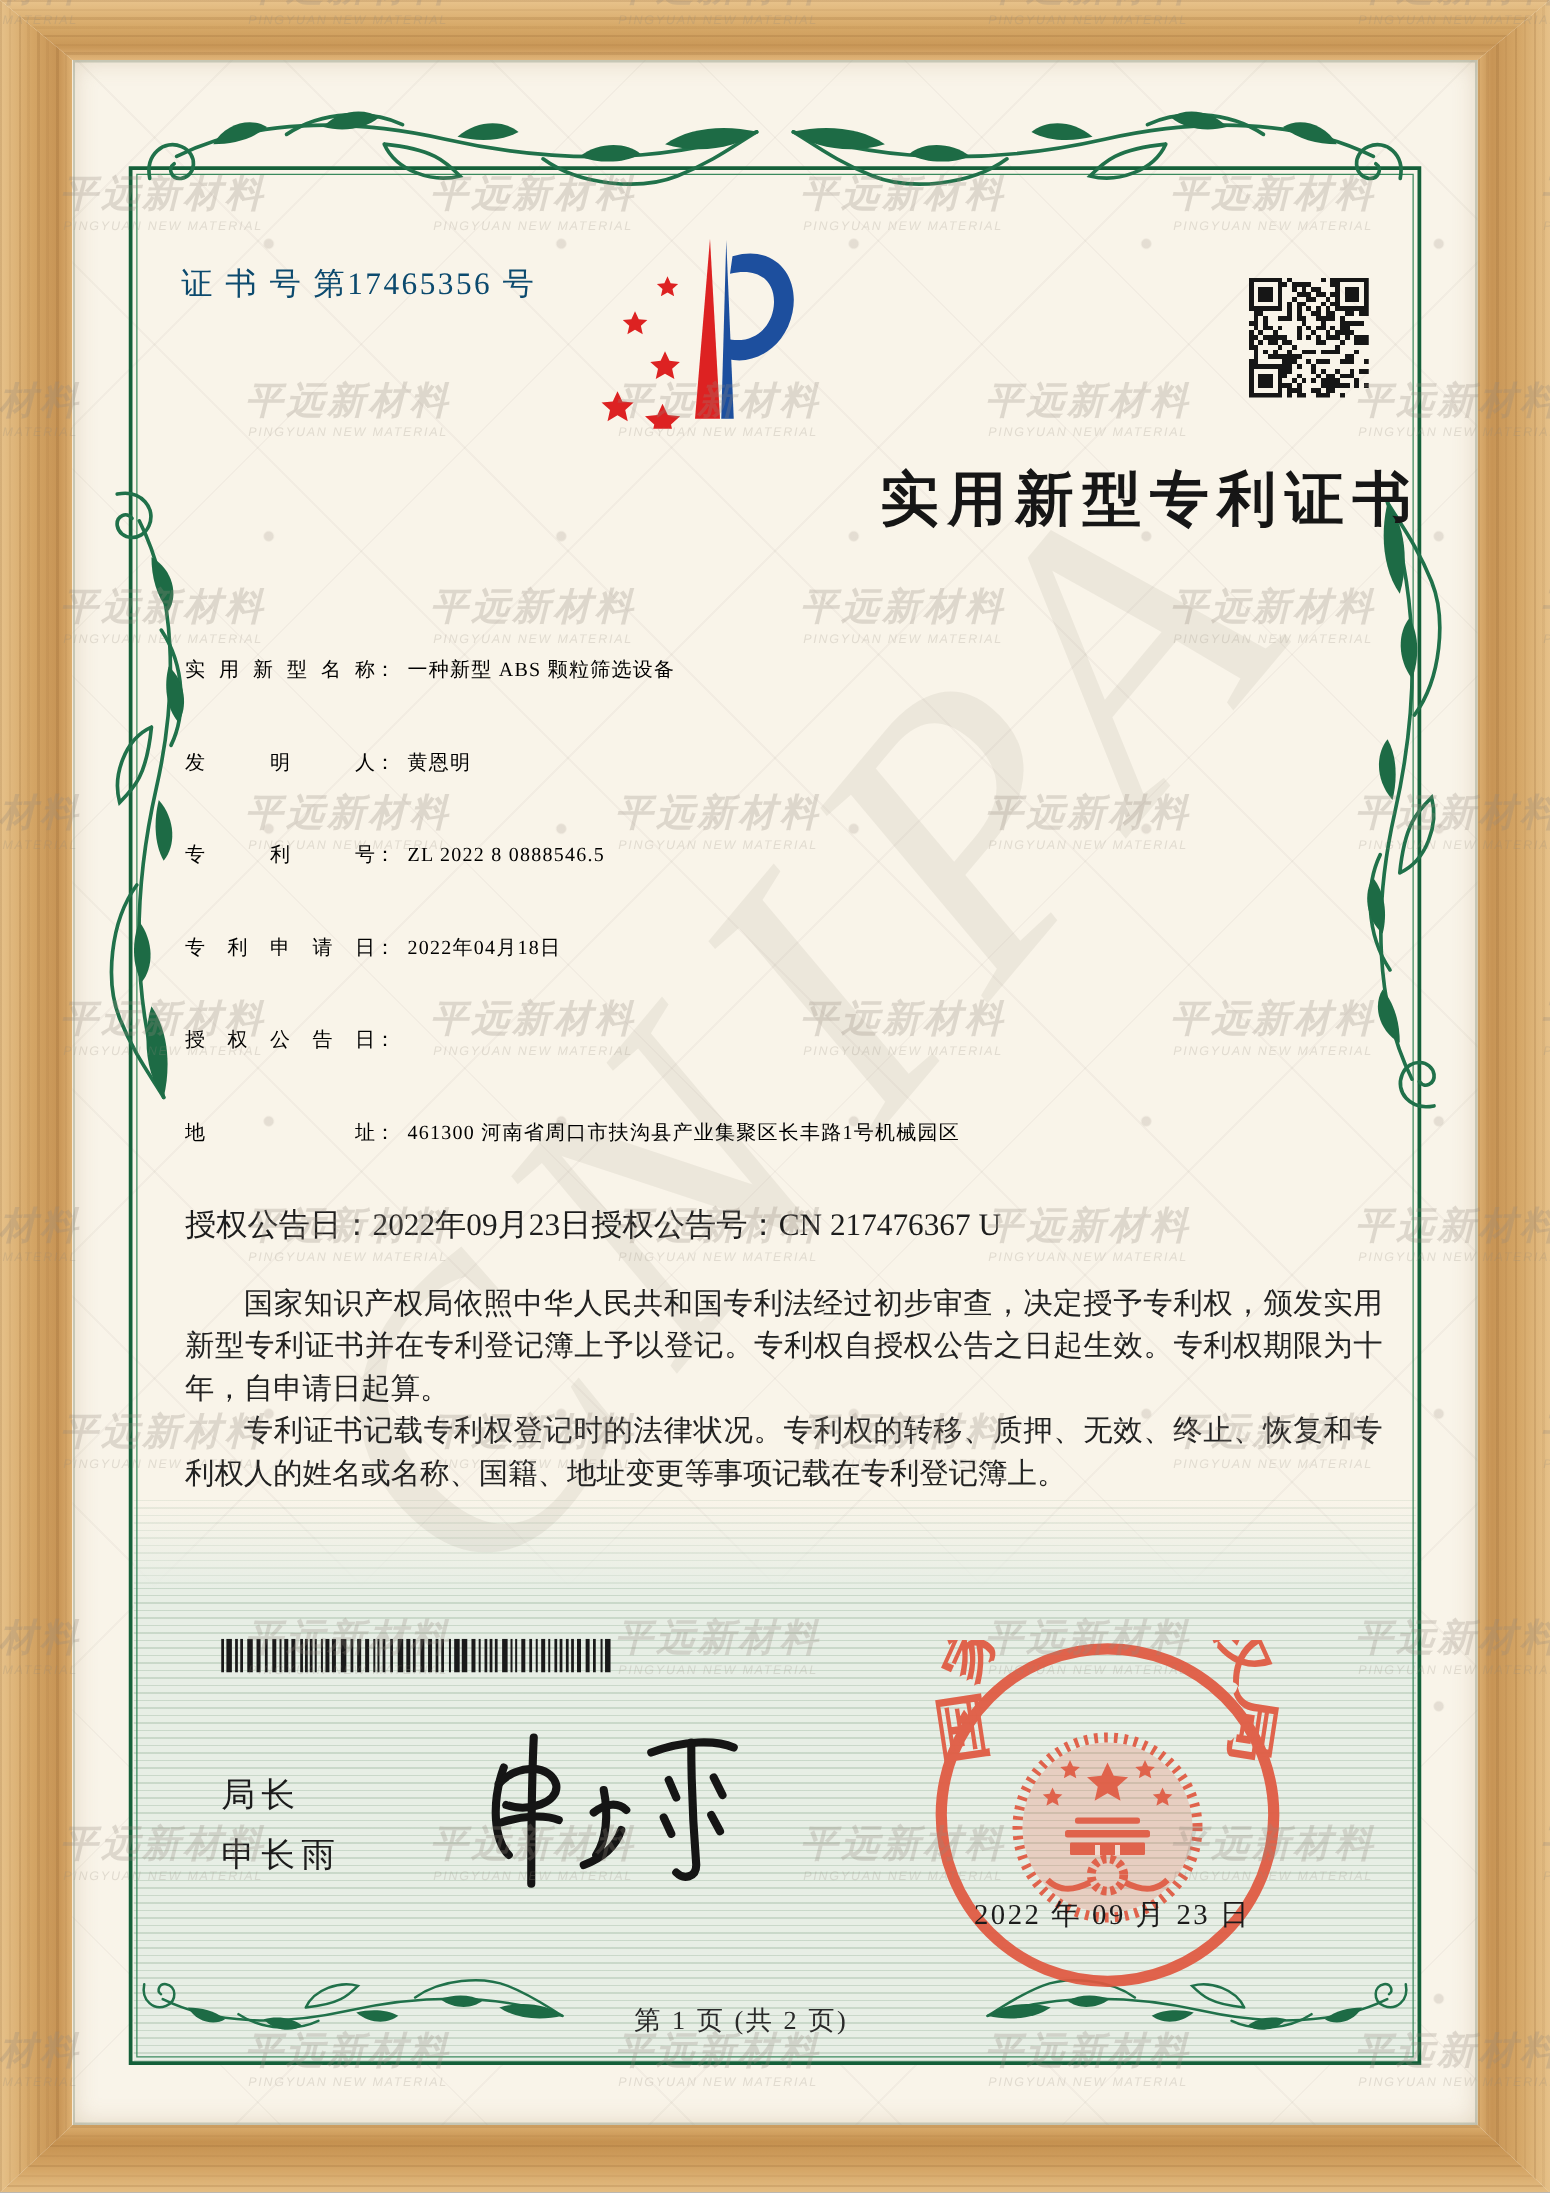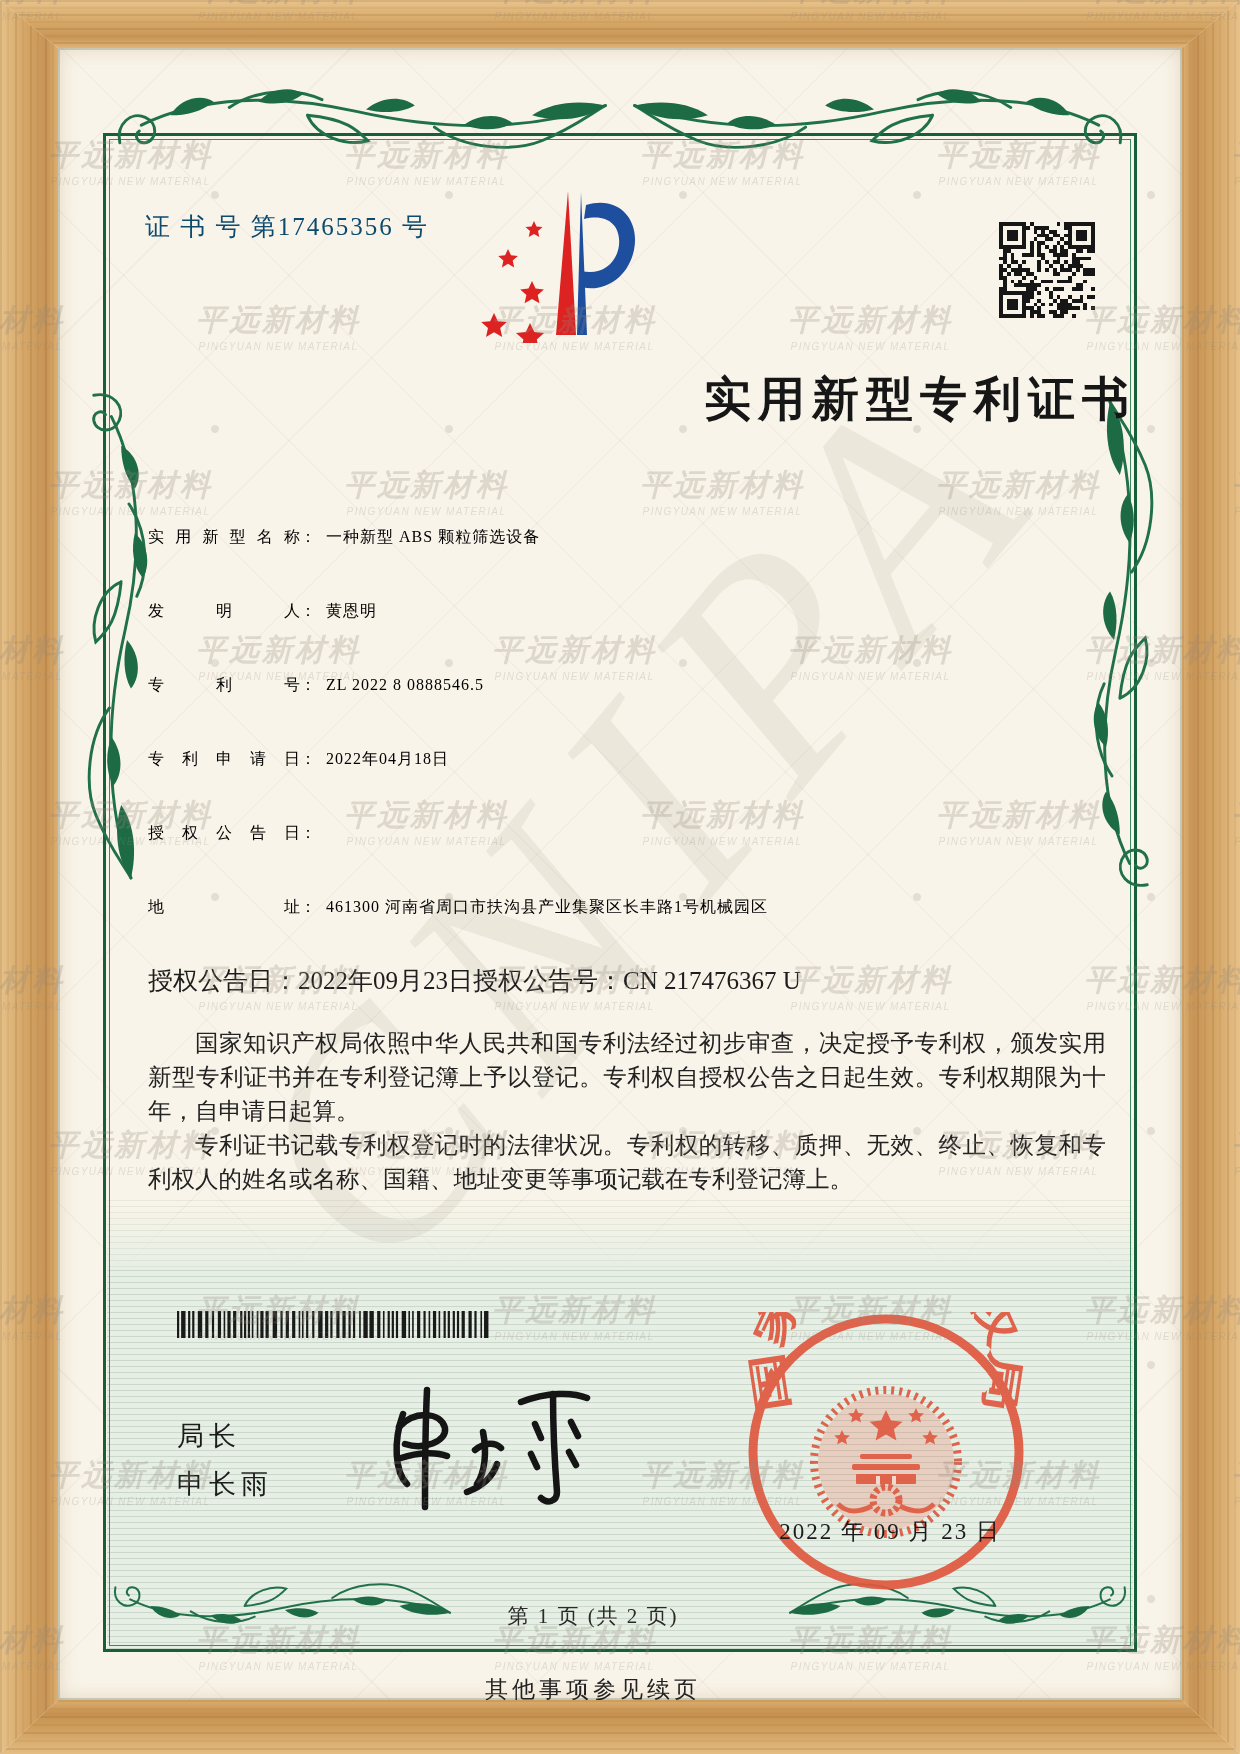--- a/index.html
+++ b/index.html
@@ -702,21 +702,20 @@
         <rect x="6" y="14" width="4" height="8" fill="#f4d9cf" stroke="none"></rect>
         <circle cy="38" r="13" fill="none" stroke-width="7" stroke-dasharray="4 3"></circle>
         <path d="M-14 44 C-30 52 -40 50 -48 42" fill="none" stroke-width="5"></path>
         <path d="M14 44 C30 52 40 50 48 42" fill="none" stroke-width="5"></path>
       </g>
     </svg>
   </div>
   <div class="seal-date">2022 年 09 月 23 日</div>
 
   <div class="page-num">第 1 页 (共 2 页)</div>
-  <div class="cont-note">其他事项参见续页</div>
 
   <div class="frame f-top"></div>
   <div class="frame f-bottom"></div>
   <div class="frame f-left"></div>
   <div class="frame f-right"></div>
 
   <div class="wm-layer" id="wm">
       <div class="wm-tile" style="left: -100px; top: -30px;">
         <div class="wm-cn">平远新材料</div>
         <div class="wm-en">PINGYUAN NEW MATERIAL</div>

